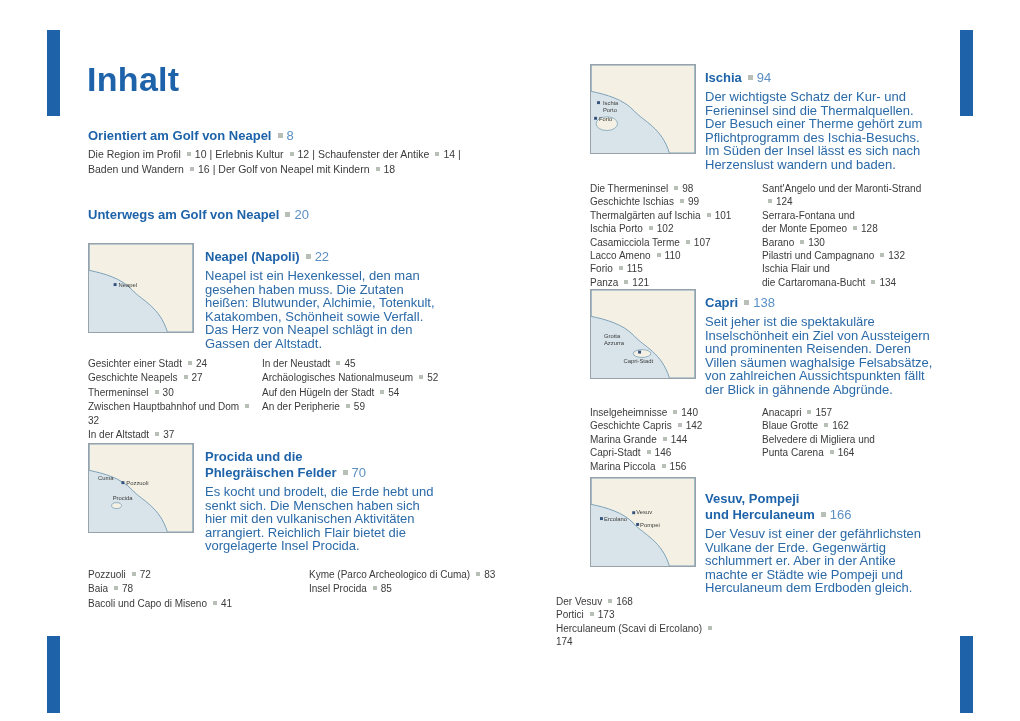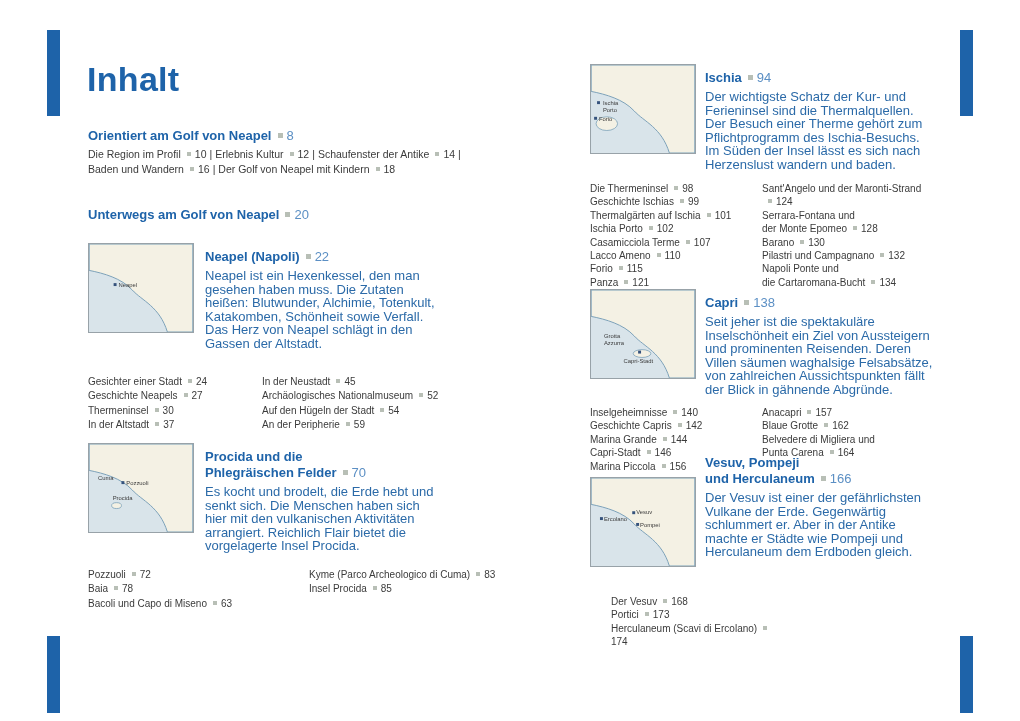--- a/index.html
+++ b/index.html
@@ -64,37 +64,37 @@
   .toc-item .pg  { color:#3b3b3b; }
 
   .cols-left  .col1 { width:174px; }
   .cols-left  .col2 { width:210px; }
   .cols-right .col1 { width:172px; }
   .cols-right .col2 { width:172px; }
 
   
   #sec0 .map      { left:88px;  top:243px; }
   #sec0 .sec-text { left:205px; top:249px; width:237px; }
-  #sec0 .cols     { left:88px;  top:359px; }
+  #sec0 .cols     { left:88px;  top:341px; }
 
   #sec1 .map      { left:88px;  top:443px; }
   #sec1 .sec-text { left:205px; top:449px; width:237px; }
   #sec1 .cols     { left:88px;  top:552px;gap:47px; }
 
   #sec2 .map      { left:590px; top:64px;  }
   #sec2 .sec-text { left:705px; top:70px;  width:232px; }
   #sec2 .cols     { left:590px; top:166px; }
 
   #sec3 .map      { left:590px; top:289px; }
   #sec3 .sec-text { left:705px; top:295px; width:233px; }
   #sec3 .cols     { left:590px; top:390px; }
 
   #sec4 .map      { left:590px; top:477px; }
-  #sec4 .sec-text { left:705px; top:455px; width:232px; }
-  #sec4 .cols     { left:611px; top:579px; }
+  #sec4 .sec-text { left:705px; top:491px; width:232px; }
+  #sec4 .cols     { left:556px; top:579px; }
 </style>
 </head>
 <body>
 
 <div class="page">
 
   <div class="bar bar-tl"></div>
   <div class="bar bar-bl"></div>
   <div class="bar bar-tr"></div>
   <div class="bar bar-br"></div>
@@ -127,20 +127,21 @@
       <h3 class="sec-title">
         <span>Neapel (Napoli)</span><span class="l2"></span><span class="sq sq-h"></span><span class="pgnum">22</span>
       </h3>
       <p class="sec-desc">Neapel ist ein Hexenkessel, den man gesehen haben muss. Die Zutaten heißen: Blutwunder, Alchimie, Totenkult, Katakomben, Schönheit sowie Verfall. Das Herz von Neapel schlägt in den Gassen der Altstadt.</p>
     </div>
     <div class="cols cols-left lh14">
       <div class="col col1">
           <div class="toc-item"><span class="lbl">Gesichter einer Stadt</span><span class="sq"></span><span class="pg">24</span></div>
           <div class="toc-item"><span class="lbl">Geschichte Neapels</span><span class="sq"></span><span class="pg">27</span></div>
           <div class="toc-item"><span class="lbl">Thermeninsel</span><span class="sq"></span><span class="pg">30</span></div>
+          <div class="toc-item"><span class="lbl">Zwischen Hauptbahnhof und Dom</span><span class="sq"></span><span class="pg">32</span></div>
           <div class="toc-item"><span class="lbl">In der Altstadt</span><span class="sq"></span><span class="pg">37</span></div>
         </div>
       <div class="col col2">
           <div class="toc-item"><span class="lbl">In der Neustadt</span><span class="sq"></span><span class="pg">45</span></div>
           <div class="toc-item"><span class="lbl">Archäologisches Nationalmuseum</span><span class="sq"></span><span class="pg">52</span></div>
           <div class="toc-item"><span class="lbl">Auf den Hügeln der Stadt</span><span class="sq"></span><span class="pg">54</span></div>
           <div class="toc-item"><span class="lbl">An der Peripherie</span><span class="sq"></span><span class="pg">59</span></div>
         </div>
     </div>
   </section>
@@ -160,21 +161,21 @@
     <div class="sec-text">
       <h3 class="sec-title">
         <span>Procida und die</span><span class="l2">Phlegräischen Felder</span><span class="sq sq-h"></span><span class="pgnum">70</span>
       </h3>
       <p class="sec-desc">Es kocht und brodelt, die Erde hebt und senkt sich. Die Menschen haben sich hier mit den vulkanischen Aktivitäten arrangiert. Reichlich Flair bietet die vorgelagerte Insel Procida.</p>
     </div>
     <div class="cols cols-left lh14">
       <div class="col col1">
           <div class="toc-item"><span class="lbl">Pozzuoli</span><span class="sq"></span><span class="pg">72</span></div>
           <div class="toc-item"><span class="lbl">Baia</span><span class="sq"></span><span class="pg">78</span></div>
-          <div class="toc-item"><span class="lbl">Bacoli und Capo di Miseno</span><span class="sq"></span><span class="pg">63</span></div>
+          <div class="toc-item"><span class="lbl">Bacoli und Capo di Miseno</span><span class="sq"></span><span class="pg">41</span></div>
         </div>
       <div class="col col2">
           <div class="toc-item"><span class="lbl">Kyme (Parco Archeologico di Cuma)</span><span class="sq"></span><span class="pg">83</span></div>
           <div class="toc-item"><span class="lbl">Insel Procida</span><span class="sq"></span><span class="pg">85</span></div>
         </div>
     </div>
   </section>
 
   <section id="sec2">
     <div class="map">
@@ -205,21 +206,21 @@
           <div class="toc-item"><span class="lbl">Lacco Ameno</span><span class="sq"></span><span class="pg">110</span></div>
           <div class="toc-item"><span class="lbl">Forio</span><span class="sq"></span><span class="pg">115</span></div>
           <div class="toc-item"><span class="lbl">Panza</span><span class="sq"></span><span class="pg">121</span></div>
         </div>
       <div class="col col2">
           <div class="toc-item"><span class="lbl">Sant'Angelo und der Maronti-Strand</span><span class="sq"></span><span class="pg">124</span></div>
           <div class="toc-item"><span class="lbl">Serrara-Fontana und
 der Monte Epomeo</span><span class="sq"></span><span class="pg">128</span></div>
           <div class="toc-item"><span class="lbl">Barano</span><span class="sq"></span><span class="pg">130</span></div>
           <div class="toc-item"><span class="lbl">Pilastri und Campagnano</span><span class="sq"></span><span class="pg">132</span></div>
-          <div class="toc-item"><span class="lbl">Napoli Ponte und
+          <div class="toc-item"><span class="lbl">Ischia Flair und
 die Cartaromana-Bucht</span><span class="sq"></span><span class="pg">134</span></div>
         </div>
     </div>
   </section>
 
   <section id="sec3">
     <div class="map">
       <svg viewBox="0 0 106 90">
         <rect class="sea" width="106" height="90"></rect>
         <path class="land" d="M0,0 H106 V90 H80 C72,64 54,58 44,47 C33,35 15,30 0,27 Z"></path>

